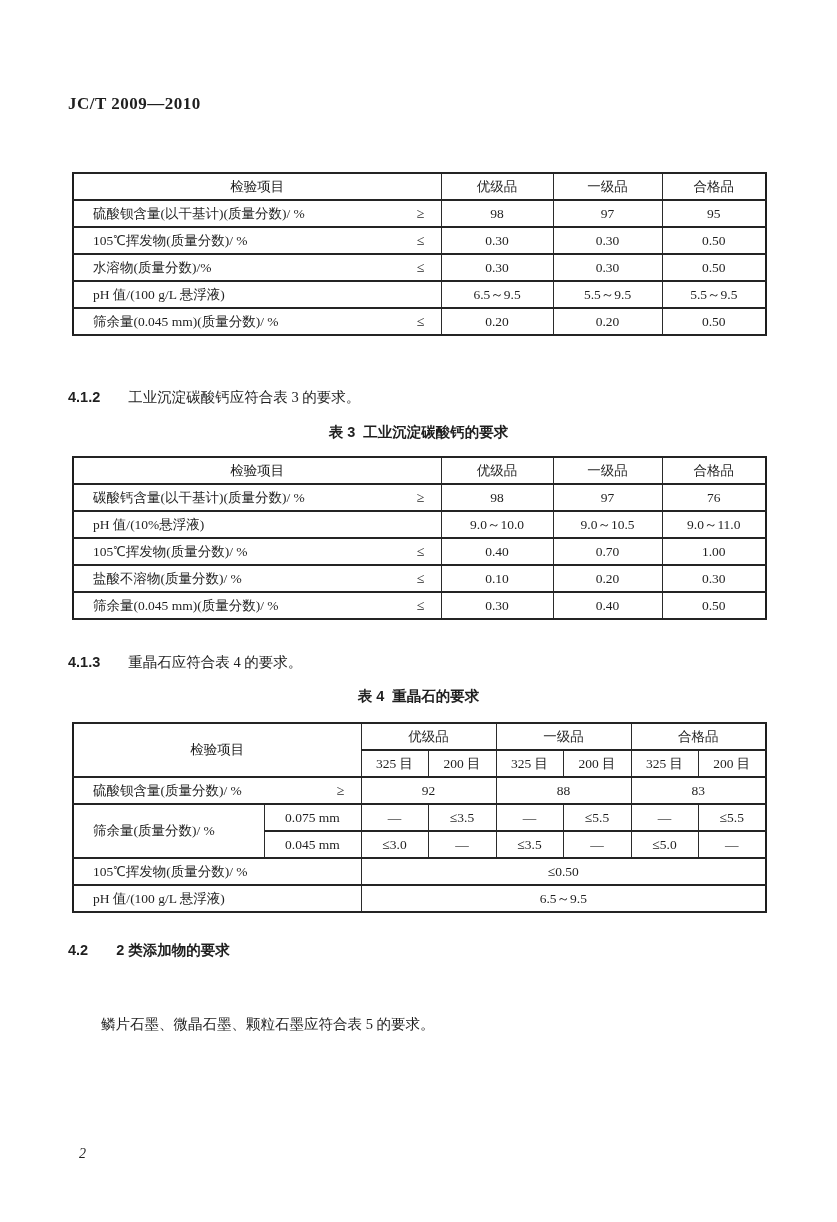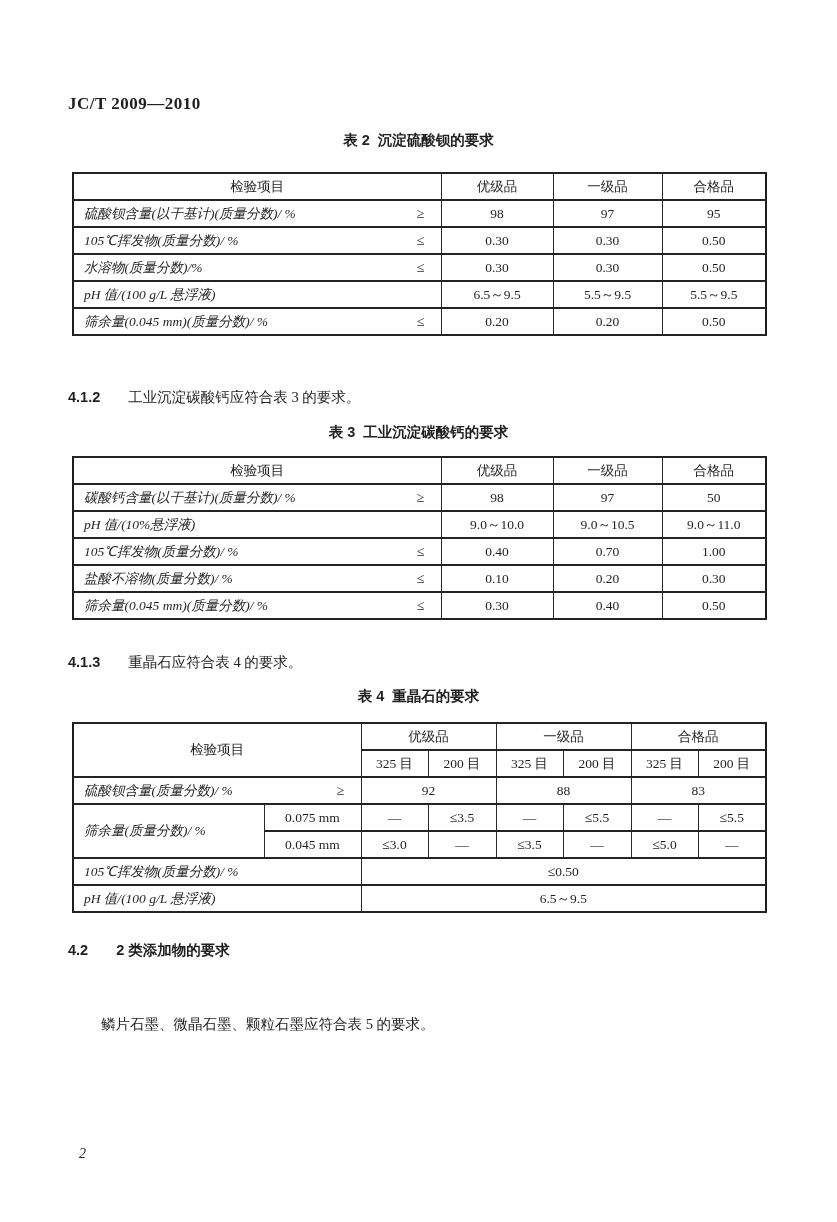--- a/index.html
+++ b/index.html
@@ -52,23 +52,22 @@
     border-bottom: 2px solid #242424;
     height: 27px;
     padding: 0 6px;
     font-weight: normal;
     text-align: center;
     vertical-align: middle;
     line-height: 1.15;
   }
   td.item-cell {
     text-align: left;
-    padding-left: 10px;
+    padding-left: 19px;
     position: relative;
-    font-style: italic;
   }
   td.item-cell .op {
     position: absolute;
     right: 16px;
     top: 50%;
     transform: translateY(-50%);
     font-size: 14px;
   }
   .clause {
     position: absolute;
@@ -101,21 +100,20 @@
     font-style: italic;
   }
 </style>
 </head>
 <body>
 
 <div class="page">
 
   <div class="doc-header">JC/T 2009—2010</div>
 
-  <div class="tbl-title" id="t2-title">表 2  沉淀硫酸钡的要求</div>
 
   <table id="t2">
     <colgroup>
         <col style="width:368px">
         <col style="width:112px">
         <col style="width:109px">
         <col style="width:104px">
       </colgroup>
     <tbody>
         <tr>
@@ -174,21 +172,21 @@
         <tr>
       <th>检验项目</th>
       <th>优级品</th>
       <th>一级品</th>
       <th>合格品</th>
     </tr>
     <tr>
       <td class="item-cell"><span>碳酸钙含量(以干基计)(质量分数)/ %</span><span class="op">≥</span></td>
       <td>98</td>
       <td>97</td>
-      <td>50</td>
+      <td>76</td>
     </tr>
     <tr>
       <td class="item-cell"><span>pH 值/(10%悬浮液)</span><span class="op"></span></td>
       <td>9.0～10.0</td>
       <td>9.0～10.5</td>
       <td>9.0～11.0</td>
     </tr>
     <tr>
       <td class="item-cell"><span>105℃挥发物(质量分数)/ %</span><span class="op">≤</span></td>
       <td>0.40</td>

